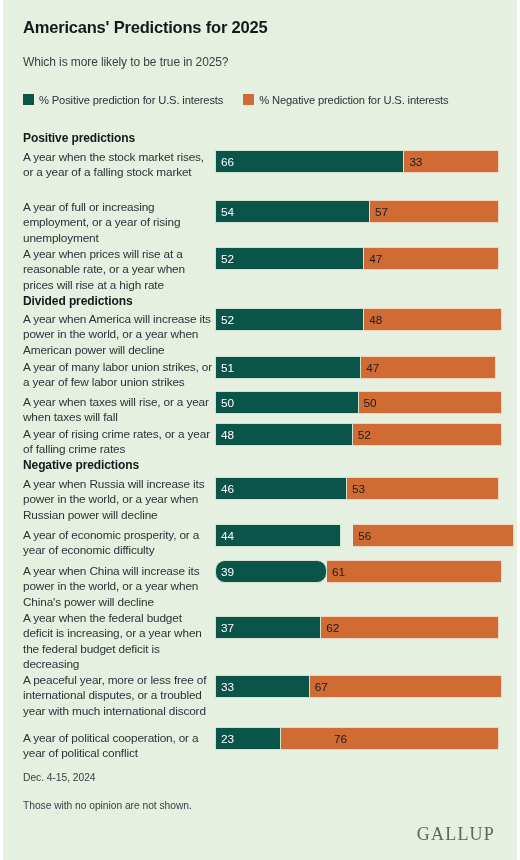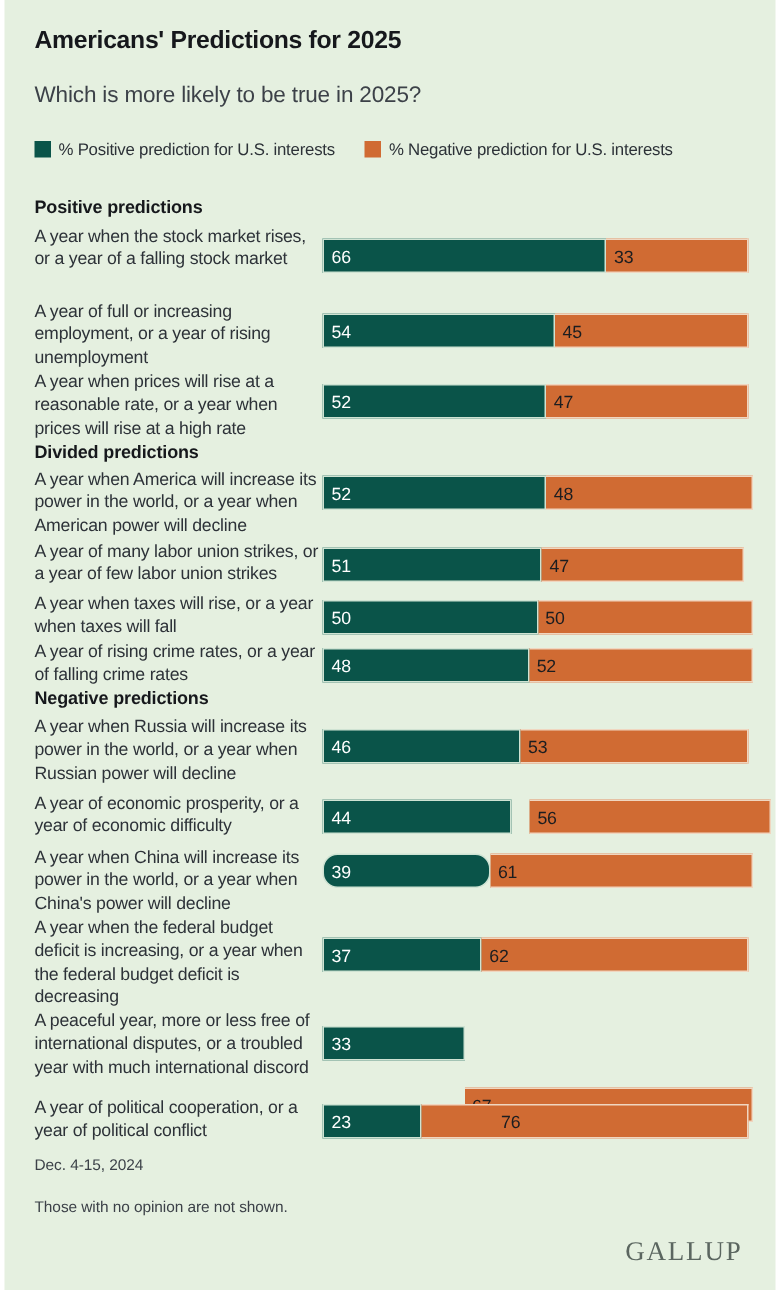--- a/index.html
+++ b/index.html
@@ -29,21 +29,21 @@
     top: 18px;
     font-size: 16.5px;
     font-weight: bold;
     color: #16181c;
     letter-spacing: -0.2px;
   }
   #subtitle {
     position: absolute;
     left: 20px;
     top: 55px;
-    font-size: 15px;
+    font-size: 12px;
     color: #3c4148;
     letter-spacing: -0.1px;
   }
   
   #legend {
     position: absolute;
     left: 20px;
     top: 94px;
     display: flex;
     align-items: center;
@@ -87,20 +87,21 @@
     font-size: 11.8px;
     line-height: 15.4px;
     color: #2d3238;
     letter-spacing: -0.15px;
   }
   .bar-wrap {
     position: absolute;
     left: 212px;
     height: 14px;
     display: flex;
+    align-items: flex-end;
   }
   .seg {
     height: 23px;
     box-sizing: border-box;
     display: flex;
     align-items: center;
     position: relative;
   }
   .seg-pos {
     background: #0a5449;
@@ -176,21 +177,21 @@
         <div class="seg seg-neg" style="width: 94.71px;">
           <span class="seg-val">33</span>
         </div>
       </div>
       <div class="row-label" style="top: 200px;">A year of full or increasing employment, or a year of rising unemployment</div>
       <div class="bar-wrap" style="top: 209px;">
         <div class="seg seg-pos" style="width: 154.98px;">
           <span class="seg-val">54</span>
         </div>
         <div class="seg seg-neg" style="width: 129.15px;">
-          <span class="seg-val">45</span>
+          <span class="seg-val">57</span>
         </div>
       </div>
       <div class="row-label" style="top: 247px;">A year when prices will rise at a reasonable rate, or a year when prices will rise at a high rate</div>
       <div class="bar-wrap" style="top: 256px;">
         <div class="seg seg-pos" style="width: 149.24px;">
           <span class="seg-val">52</span>
         </div>
         <div class="seg seg-neg" style="width: 134.89px;">
           <span class="seg-val">47</span>
         </div>

